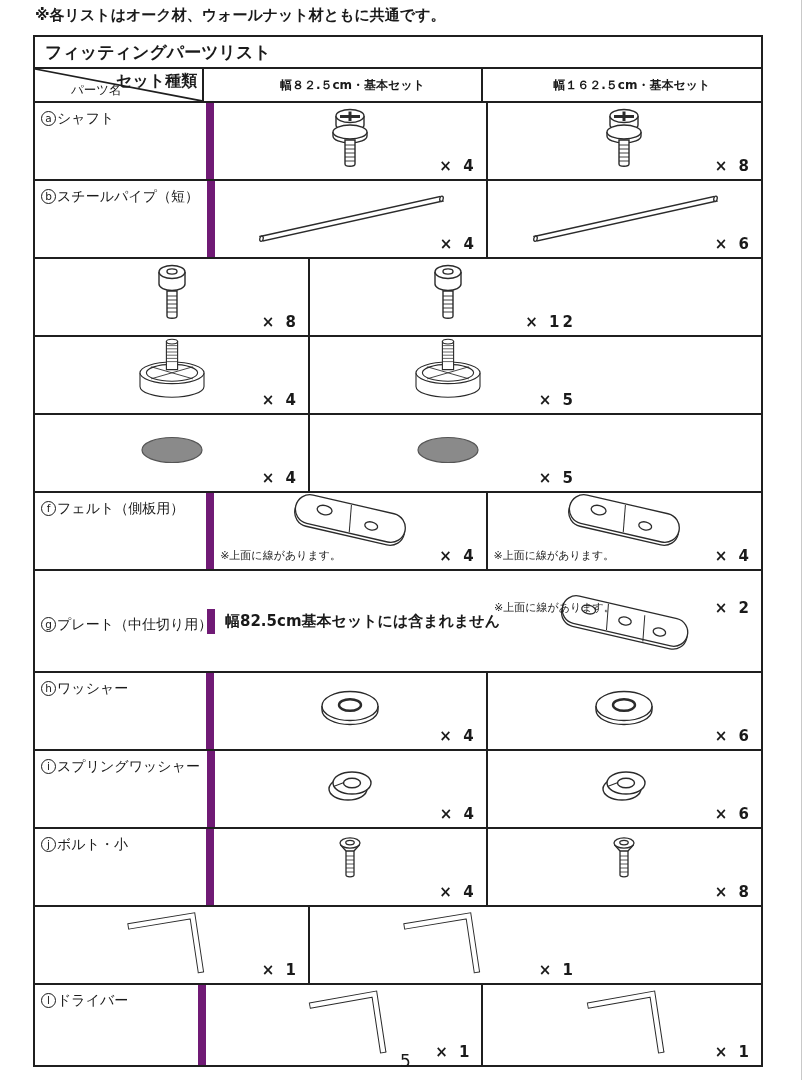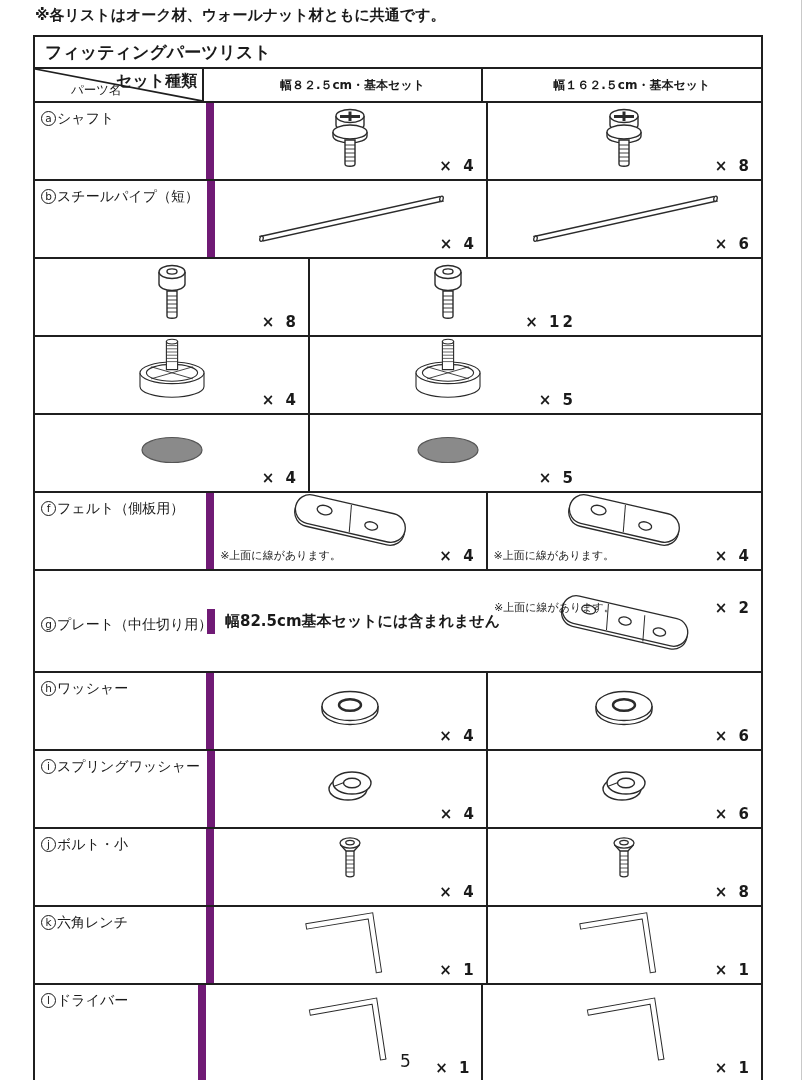--- a/index.html
+++ b/index.html
@@ -34,21 +34,21 @@
   .corner-top    { position: absolute; right: 5px; top: 2px;  font-size: 16px; font-weight: bold; }
   .corner-bottom { position: absolute; left: 6px; bottom: 2px; font-size: 12.5px; font-weight: normal; margin-left: 30px; }
   .head-cell {
     width: 275px; display: flex; align-items: center; justify-content: center;
     font-size: 12px; font-weight: bold; white-space: nowrap; margin-left: 20px;
   }
   .head-cell.first { border-right: 2px solid #1f1f1f; }
 
   .part-row { display: flex; height: 78px; border-bottom: 2px solid #1f1f1f; }
   #rows-container .part-row:nth-child(7) { height: 102px; align-items: center; }
-  #rows-container .part-row:last-child { height: 96px; border-bottom: none; gap: 20px; }
+  #rows-container .part-row:last-child { height: 80px; border-bottom: none; gap: 20px; }
 
   .name-cell {
     width: 180px; border-right: 8px solid #701a75;
     padding: 7px 18px 0 6px; font-size: 14px; white-space: nowrap;
   }
   .circ {
     display: inline-block; width: 15px; height: 15px;
     border: 1.2px solid #1a1a1a; border-radius: 50%;
     font-size: 10.5px; line-height: 13px; text-align: center;
     vertical-align: 1px; margin-right: 1px;
@@ -400,23 +400,20 @@
                   <path d="M9,21 h8 M9,25 h8 M9,29 h8 M9,33 h8 M9,37 h8" stroke-width="0.8" fill="none"></path>
                 </g>
               </svg></span>
 
       <span class="qty">× 8</span>
 
     </div>
   </div>
 
   <div class="part-row">
-    <div class="name-cell">
-      <span class="circ">k</span><span class="pname">六角レンチ</span>
-    </div>
     <div class="qty-cell set1">
       <span class="icon-wrap"><svg width="106" height="72" viewBox="0 0 150 102">
                 <path d="M13,29 L104,14 L116,94" fill="none" stroke="#2b2b2b" stroke-width="9"></path>
                 <path d="M13,29 L104,14 L116,94" fill="none" stroke="#fff" stroke-width="6.2"></path>
                 <path d="M12.3,24.7 L13.7,33.3 M111.6,94.7 L120.4,93.3" stroke="#2b2b2b" stroke-width="1.3" fill="none"></path>
               </svg></span>
 
       <span class="qty">× 1</span>
 
     </div>

